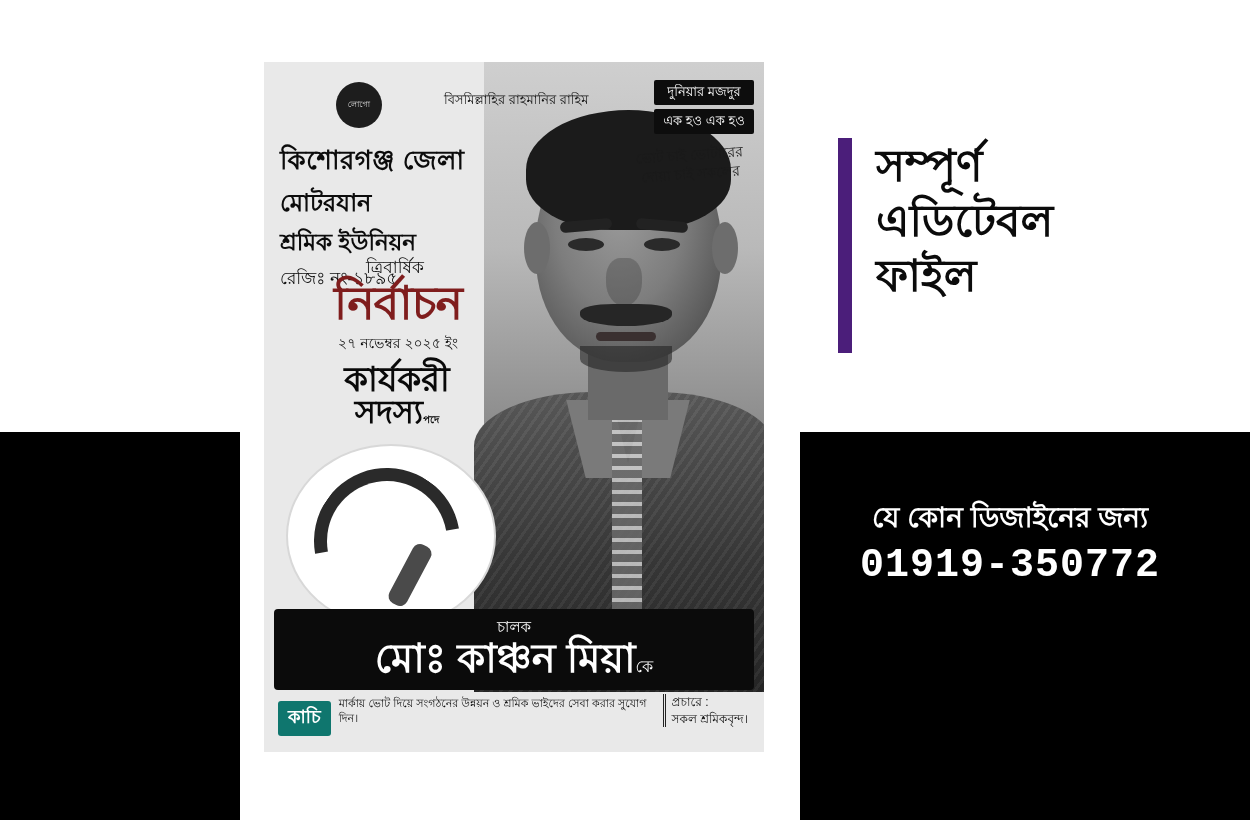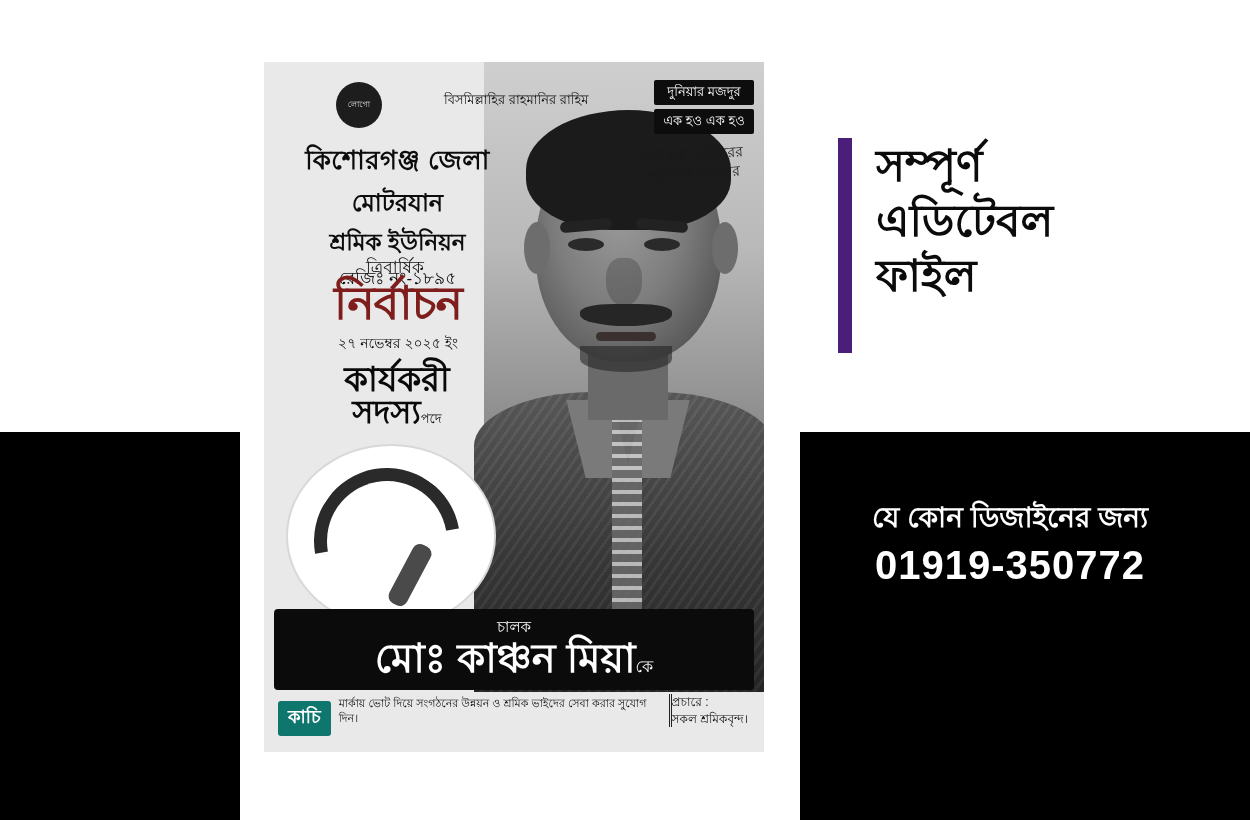--- a/index.html
+++ b/index.html
@@ -238,21 +238,21 @@
     font-size: 14px;
     line-height: 1.35;
     transform: rotate(-4deg);
   }
 
   .org-block {
     position: absolute;
     left: 16px;
     top: 78px;
     width: 235px;
-    text-align: center;
+    text-align: left;
     color: #0c0c0c;
   }
   .org-l1 { font-size: 26px; font-weight: bold; letter-spacing: .5px; }
   .org-l2 { font-size: 24px; font-weight: bold; }
   .org-l3 { font-size: 23px; font-weight: bold; }
   .org-reg { font-size: 17px; margin-top: 2px; }
 
   .election-block {
     position: absolute;
     left: 14px;
@@ -291,21 +291,21 @@
     font-weight: bold;
     color: #090909;
     line-height: 1;
   }
   .post-l2 {
     font-size: 32px;
     font-weight: bold;
     color: #090909;
     line-height: 1;
   }
-  .post-l2 .suffix { font-size: 13px; font-weight: normal; }
+  .post-l2 .suffix { font-size: 10px; font-weight: bold; }
 
   
   .symbol-circle {
     position: absolute;
     left: 22px;
     top: 382px;
     width: 206px;
     height: 180px;
     border-radius: 50%;
     background: #ffffff;
@@ -382,20 +382,21 @@
     font-size: 11px;
     color: #111;
     line-height: 1.35;
     flex: 1;
   }
   .footer-by {
     font-size: 12px;
     color: #111;
     line-height: 1.35;
     border-left: 3px double #222;
+    padding-left: 6px;
     white-space: nowrap;
   }
 
   
   .editable-block {
     position: absolute;
     left: 838px;
     top: 138px;
     display: flex;
     gap: 24px;
@@ -423,21 +424,21 @@
   .contact-l1, .contact-l2 {
     font-size: 28px;
     font-weight: bold;
     line-height: 1.25;
   }
   .contact-phone {
     font-size: 40px;
     font-weight: bold;
     letter-spacing: 1px;
     margin-top: 8px;
-    font-family: Liberation Sans, sans-serif;
+    font-family: Liberation Mono, monospace;
   }
 </style>
 </head>
 <body>
 
 <div class="bg-black-strip-left"></div>
 <div class="bg-black-right"></div>
 
 <div class="poster">
   <div class="poster-inner">

